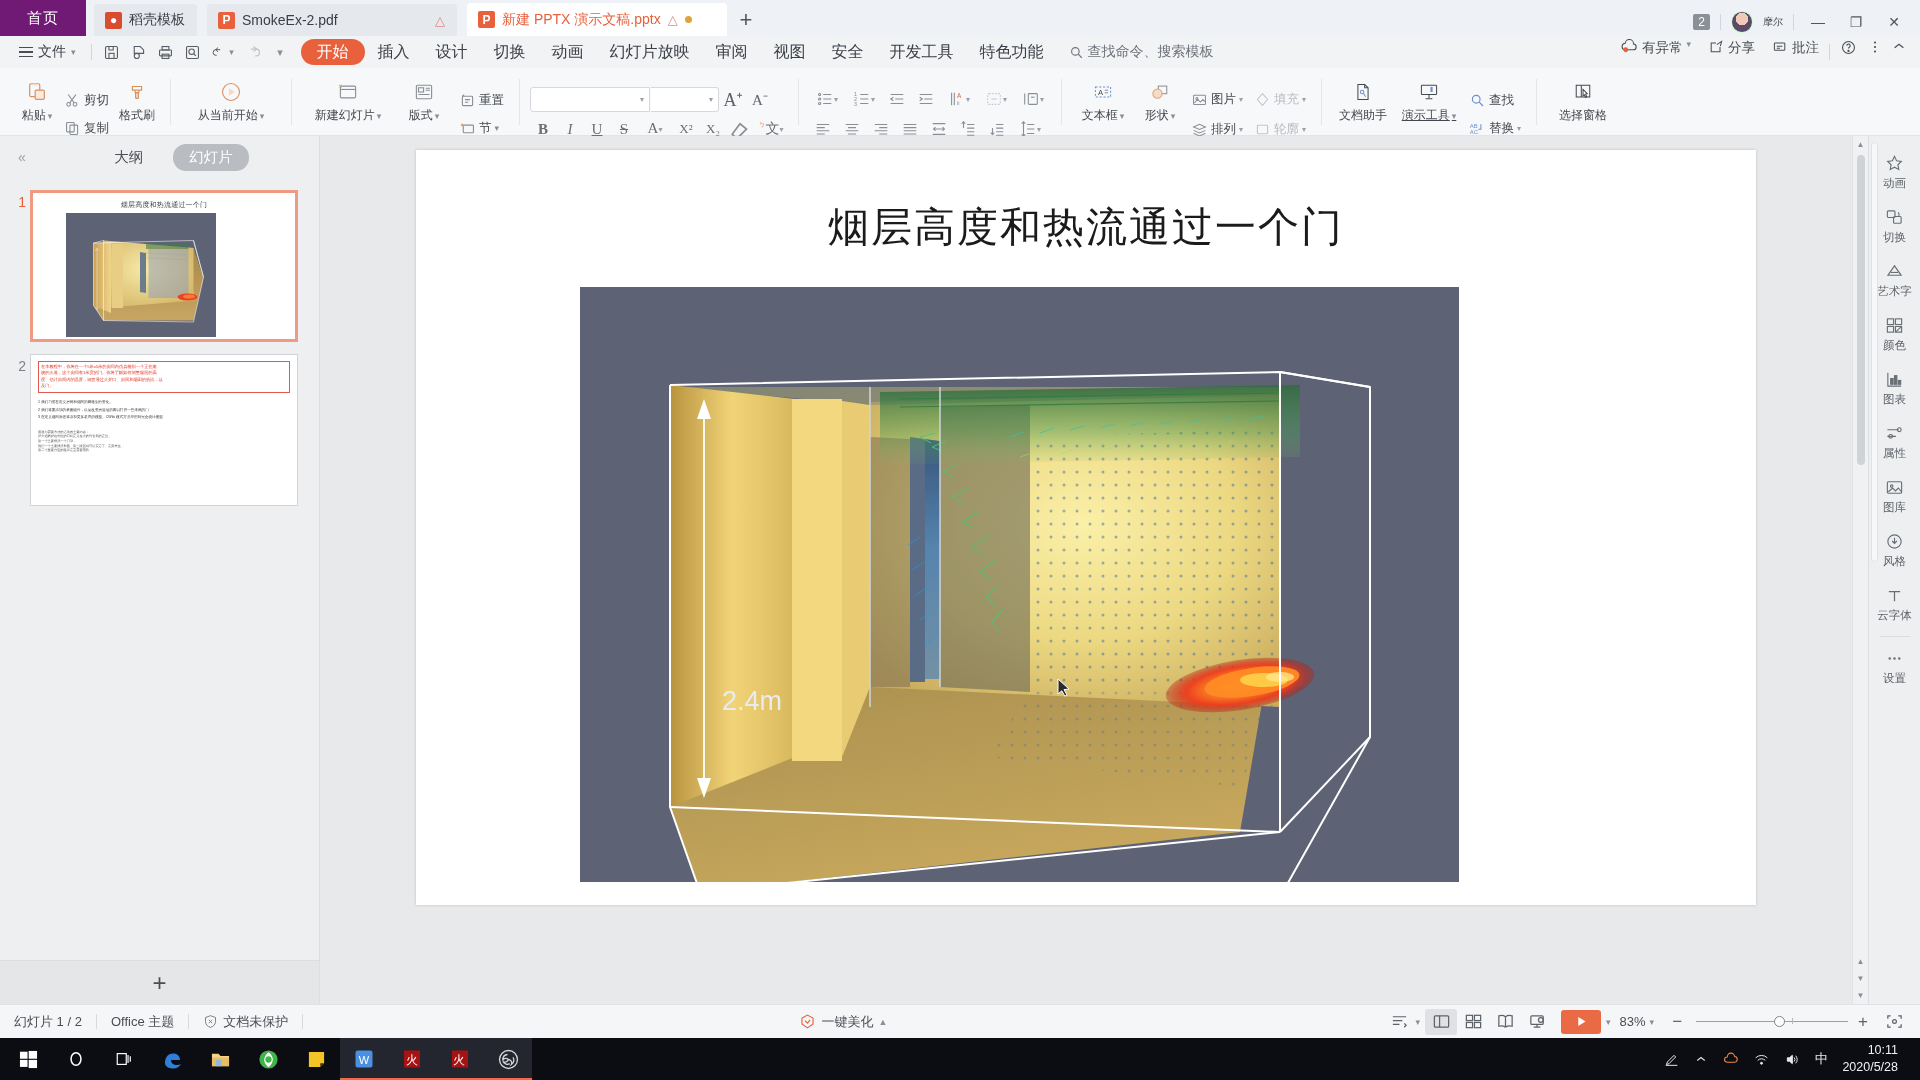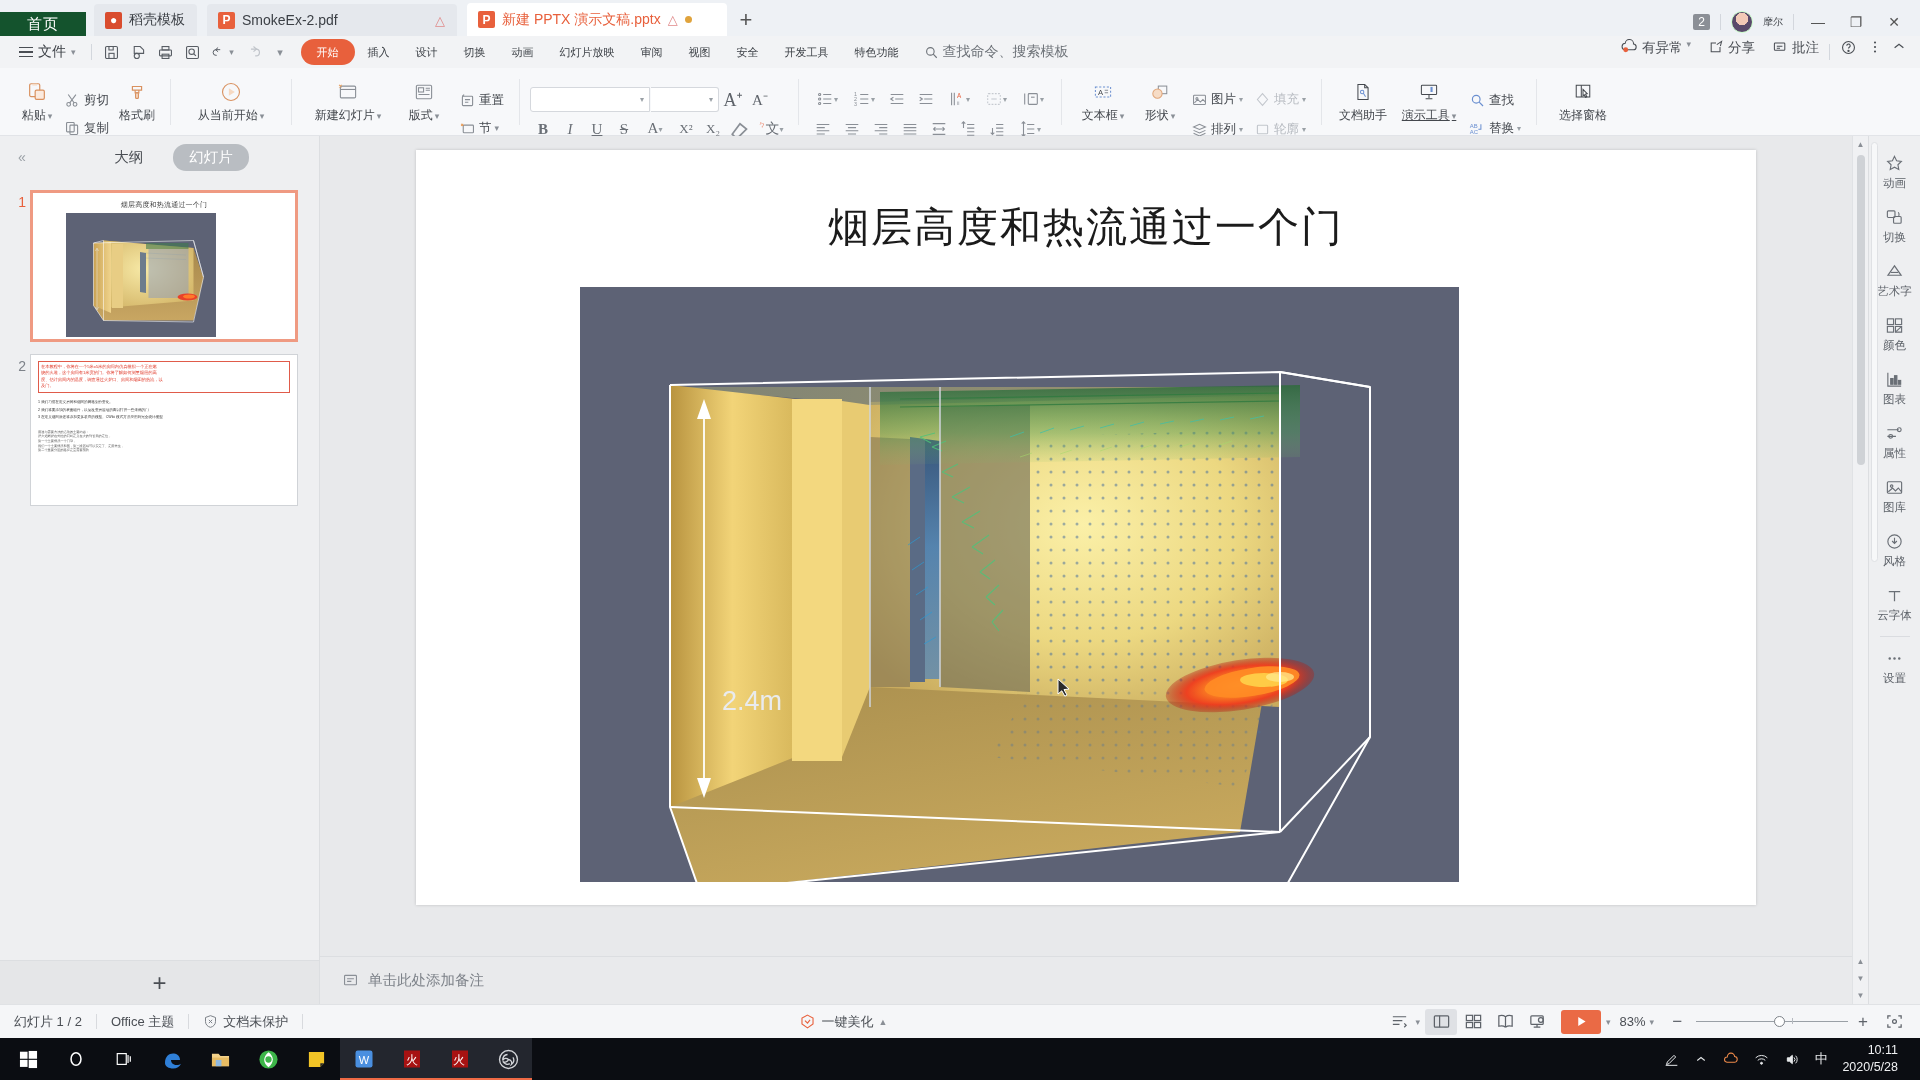--- a/index.html
+++ b/index.html
@@ -11,21 +11,21 @@
     -webkit-font-smoothing: antialiased;
   }
   .app { width:1920px; height:1080px; display:flex; flex-direction:column; }
 
   
   .tabbar {
     height: 36px; background: #eef1f5; display:flex; align-items:flex-end;
     position:relative; flex:none;
   }
   .home-tab {
-    width: 86px; height: 24px; background:#14532d; color:#fff;
+    width: 86px; height: 36px; background:#701a75; color:#fff;
     display:flex; align-items:center; justify-content:center;
     font-size:15px; letter-spacing:1px;
   }
   .doc-tab {
     height: 32px; margin-top:4px; display:flex; align-items:center; gap:7px;
     padding: 0 12px 0 11px; background:#e5e8ed; font-size:14px; color:#3b3f45;
     border-top-left-radius:4px; border-top-right-radius:4px;
     position:relative; max-width:320px; white-space:nowrap;
   }
   .doc-tab + .doc-tab { margin-left:1px; }
@@ -58,21 +58,21 @@
   .menubar { height:32px; background:#f2f3f5; display:flex; align-items:center;
     padding-left:10px; gap:0; flex:none; font-size:14px; color:#3c4046; }
   .file-btn { display:flex;align-items:center;gap:5px;padding:0 9px;height:26px; }
   .hamb { display:flex;flex-direction:column;gap:3px; }
   .hamb i { display:block;width:14px;height:1.6px;background:#4a4e54; }
   .caret { font-size:9px;color:#8a8f96; }
   .qbtn { width:27px;height:26px;display:flex;align-items:center;justify-content:center;
     color:#585d64; }
   .qbtn svg { width:17px;height:17px; }
   .menu-items { display:flex; align-items:center; gap:0; margin-left:7px; }
-  .mi { padding:0 13px; height:26px; display:flex;align-items:center; font-size:11px;
+  .mi { padding:0 13px; height:26px; display:flex;align-items:center; font-size:16px;
     color:#3c4046; border-radius:13px; }
   .mi.active { background:#e8603c; color:#fff; padding:0 16px; }
   .searchbox { display:flex;align-items:center;gap:4px;margin-left:12px;font-size:14px;color:#6e7379; }
   .menubar-right { margin-left:auto;display:flex;align-items:center;gap:3px;padding-right:8px;
     font-size:13.5px;color:#4a4e54; }
   .mr-item { display:flex;align-items:flex-start;gap:4px;padding:0 7px;height:26px; }
 
   
   .ribbon { height:68px;background:#f7f8fa;display:flex;align-items:center;flex:none;
     border-bottom:1px solid #e2e4e8; padding-left:8px; }
@@ -1042,29 +1042,20 @@
               <text x="142" y="423" font-family="Liberation Sans, sans-serif" font-size="27" fill="#e9ebee">2.4m</text>
             </svg>
           </div>
 
           <svg style="position:absolute;left:640;top:528px;left:640px;width:16px;height:22px;" viewBox="0 0 16 22">
             <path d="M2 1l11 10-5 .6 3 5.4-2.2 1.2-3-5.4L2 16z" fill="#2b2b2b" stroke="#fff" stroke-width="1"></path>
           </svg>
         </div>
       </div>
 
-      <div class="notes">
-        <span class="nicon">
-          <svg viewBox="0 0 20 20" width="17" height="17" fill="none" stroke="currentColor" stroke-width="1.3">
-              <rect x="3" y="4" width="14" height="11" rx="1"></rect>
-              <path d="M6 8h8M6 11h5"></path>
-            </svg>
-        </span>
-        <span class="ntext">单击此处添加备注</span>
-      </div>
     </div>
 
     <div class="scroll-v">
       <div class="sv-arrow">▲</div>
       <div class="sv-thumb" style="height:310px;"></div>
       <div style="flex:1"></div>
       <div class="sv-arrow">▲</div>
       <div class="sv-arrow">▼</div>
       <div class="sv-arrow">▼</div>
     </div>

